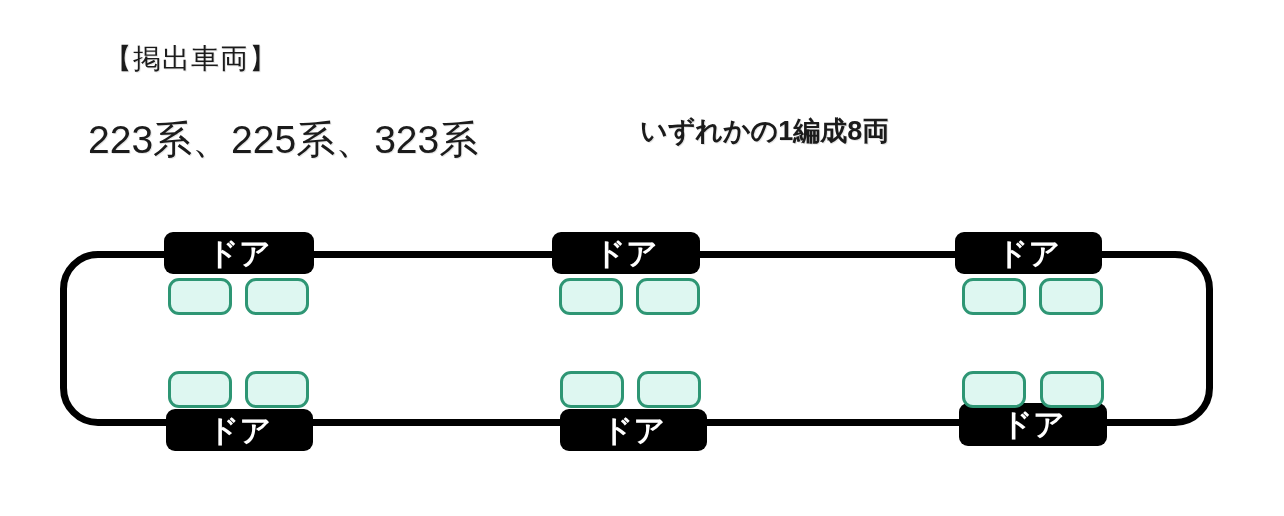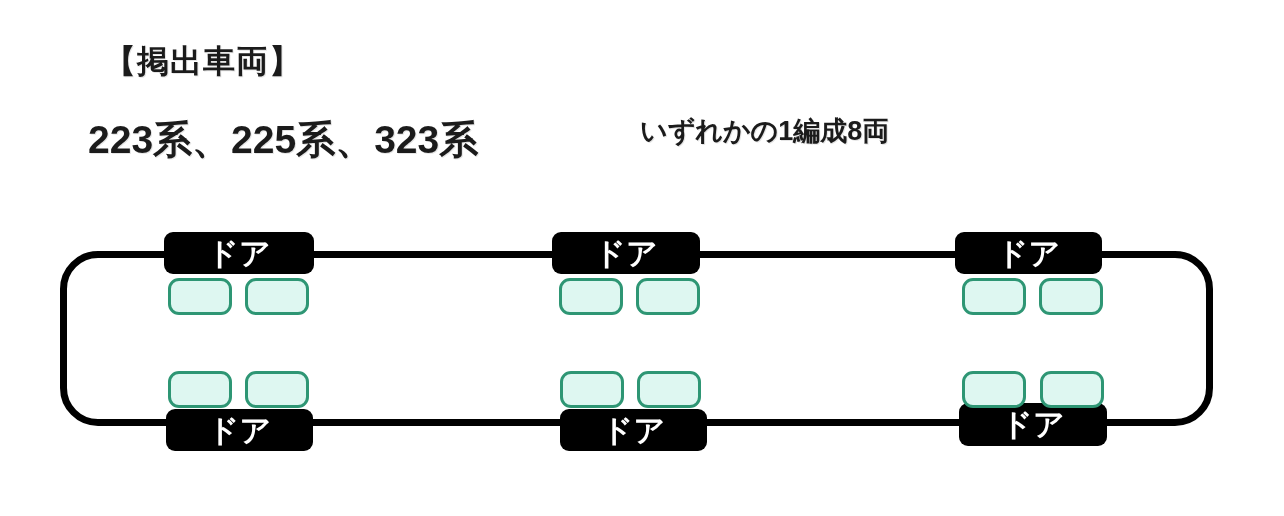--- a/index.html
+++ b/index.html
@@ -21,33 +21,33 @@
     position:relative;
     width:1284px;
     height:516px;
     background:var(--background);
     overflow:hidden;
   }
   .page-title{
     position:absolute;
     left:104px;
     top:40px;
-    font-size:32px;
-    font-weight:bold;
+    font-size:28px;
+    font-weight:normal;
     letter-spacing:1px;
     color:var(--text);
     text-shadow:1px 1px 0 rgba(150,150,150,0.25);
     white-space:nowrap;
   }
   .subtitle-series{
     position:absolute;
     left:88px;
     top:113px;
     font-size:39px;
-    font-weight:bold;
+    font-weight:normal;
     color:var(--text);
     text-shadow:1px 1px 0 rgba(150,150,150,0.25);
     white-space:nowrap;
   }
   .subtitle-formation{
     position:absolute;
     left:640px;
     top:113px;
     font-size:27px;
     font-weight:bold;

